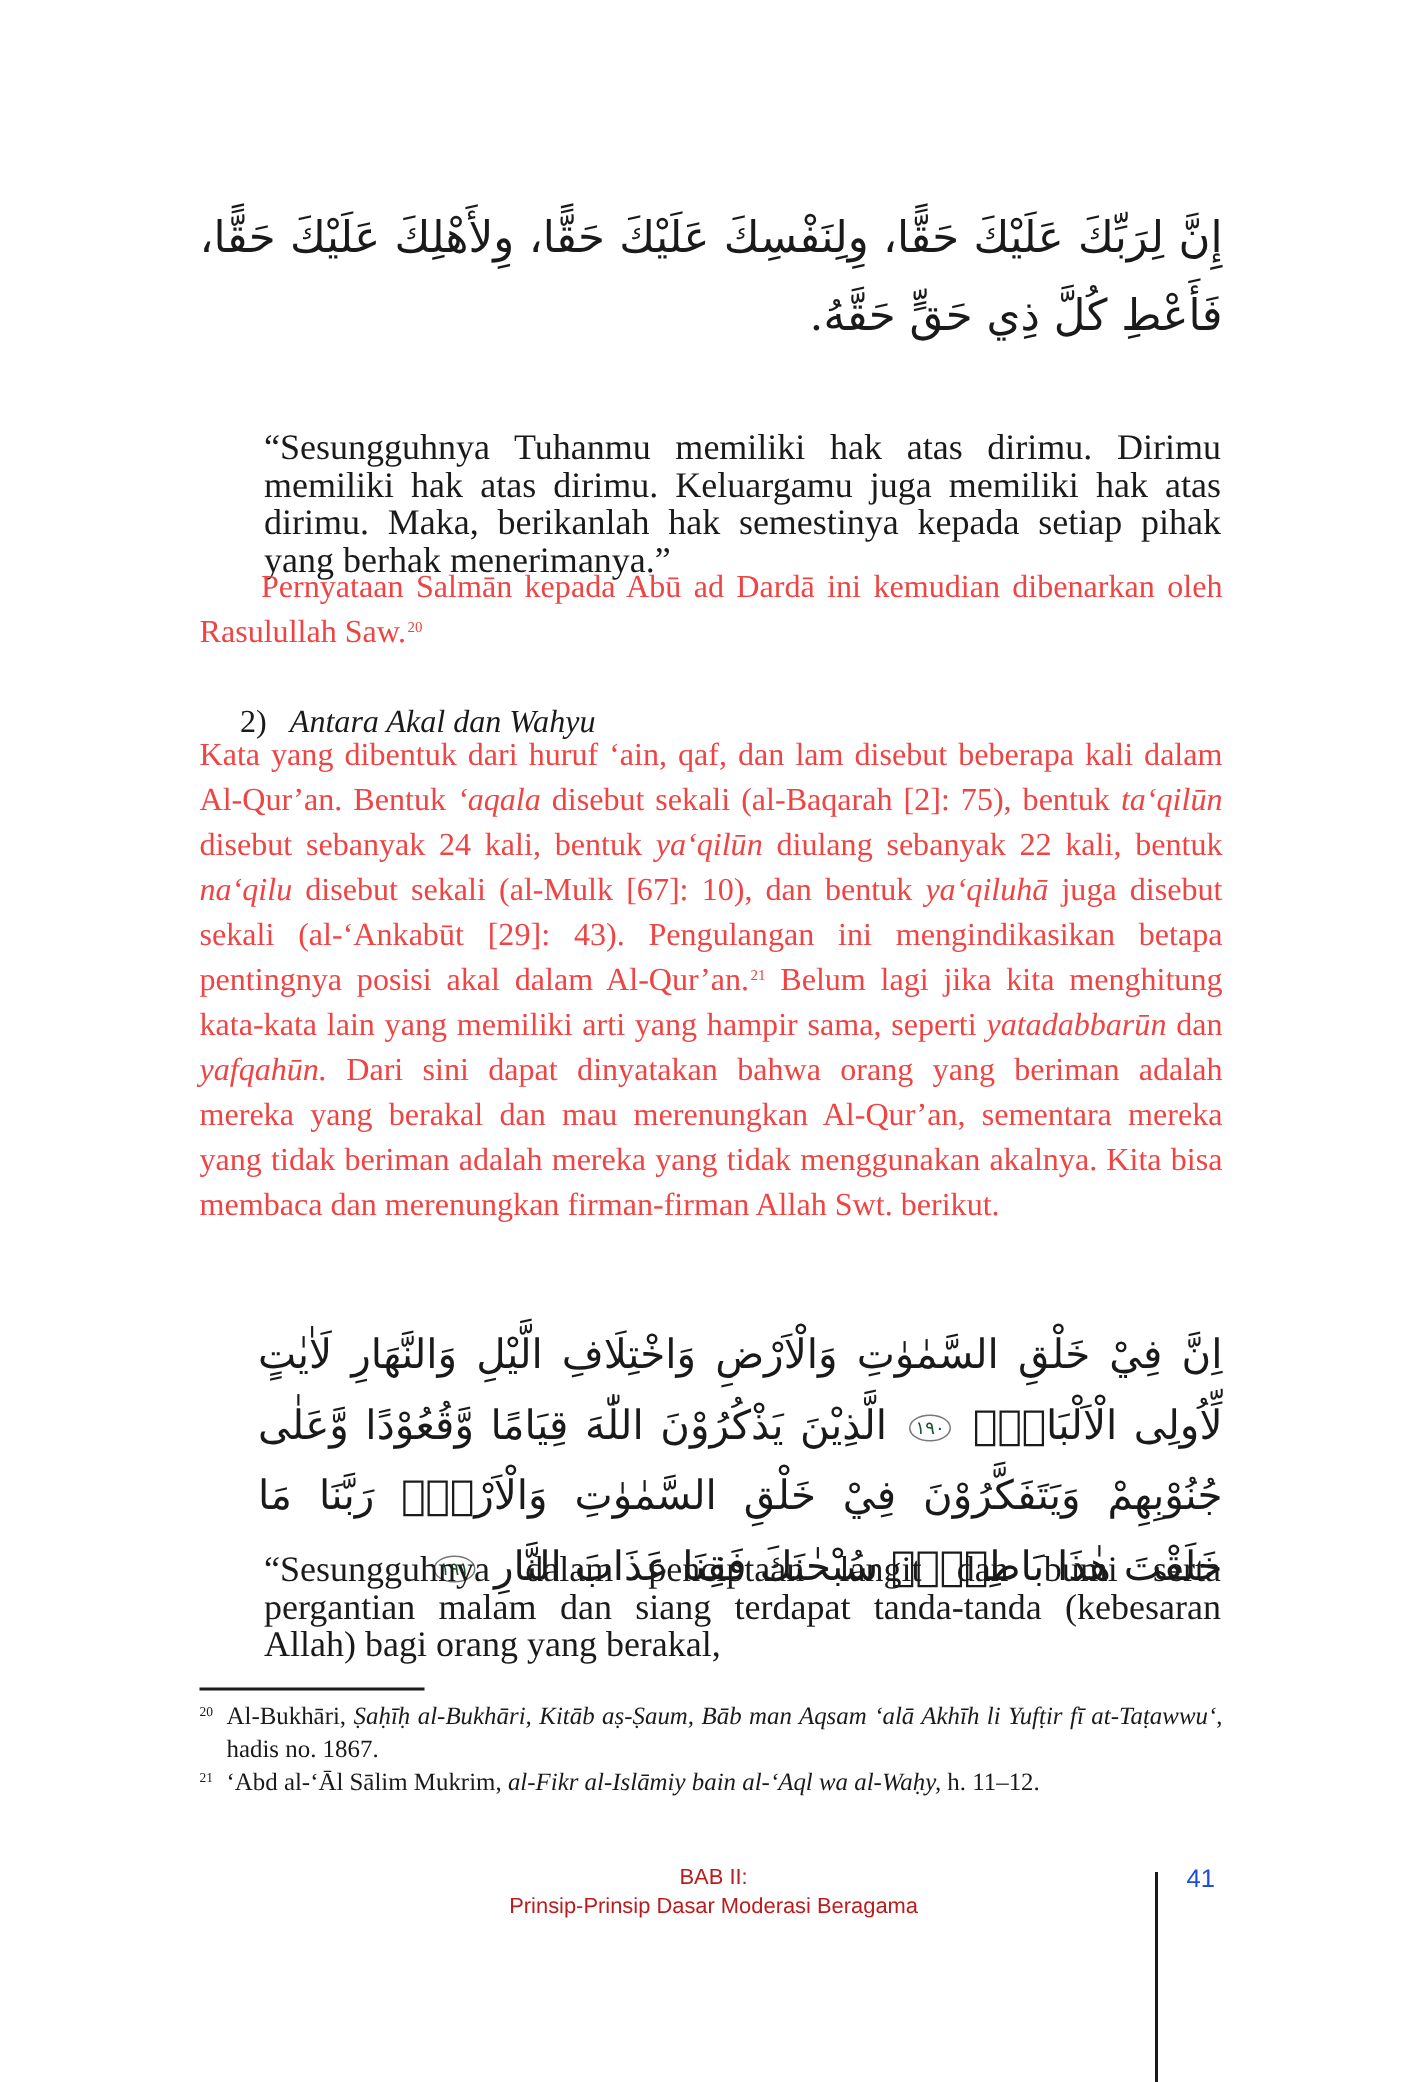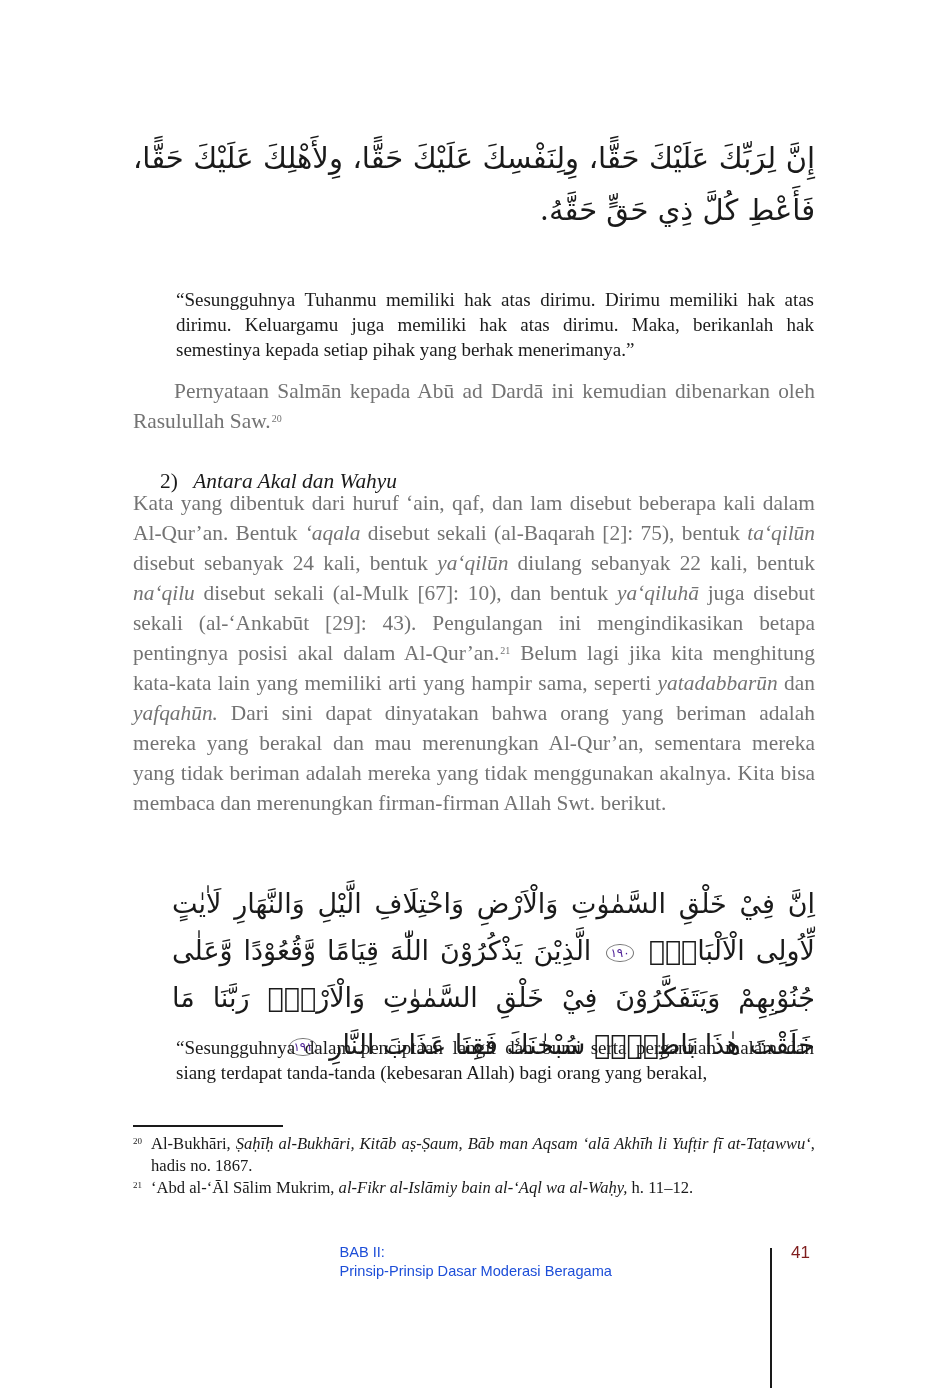--- a/index.html
+++ b/index.html
@@ -33,35 +33,35 @@
       left: 133px;
       width: 682px;
       top: 132px;
       font-size: 29px;
       line-height: 52px;
     }
     .quote {
       position: absolute;
       left: 176px;
       width: 638px;
-      font-size: 19px;
+      font-size: 24px;
       line-height: 25px;
       text-align: justify;
       color: #1a1a1a;
     }
     .quote-1 { top: 287px; }
     .quote-2 { top: 1035px; }
     .body-text {
       position: absolute;
       left: 133px;
       width: 682px;
       font-size: 21.4px;
       line-height: 30px;
       text-align: justify;
-      color: #737373;
+      color: #ef4444;
     }
     .para-1 { top: 376px; }
     .para-1 .indent { display: inline-block; width: 41px; }
     .heading {
       position: absolute;
       left: 160px;
       top: 466px;
       font-size: 21.4px;
       line-height: 30px;
       color: #1a1a1a;
@@ -84,21 +84,21 @@
       font-size: 27px;
       line-height: 47px;
     }
     .ayah-marker {
       display: inline-block;
       font-size: 12px;
       line-height: 16px;
       border: 1.5px solid #777;
       border-radius: 50%;
       padding: 0 3px;
-      color: #4c1d95;
+      color: #14532d;
       vertical-align: middle;
       margin: 0 4px;
     }
     .footnote-rule {
       position: absolute;
       left: 133px;
       top: 1125px;
       width: 150px;
       height: 0;
       border-top: 2px solid #1a1a1a;
@@ -120,42 +120,42 @@
     .footnote .fn-num {
       position: absolute;
       left: 0;
       top: -3px;
       font-size: 9px;
     }
     .running-header {
       position: absolute;
       right: 190px;
       top: 1243px;
-      text-align: left;
+      text-align: center;
       font-family: "Liberation Sans", "DejaVu Sans", sans-serif;
       font-size: 14.6px;
       line-height: 19px;
-      color: #1d4ed8;
+      color: #b91c1c;
     }
     .header-rule {
       position: absolute;
       left: 770px;
       top: 1248px;
       width: 2px;
       height: 140px;
       background: #1a1a1a;
     }
     .page-number {
       position: absolute;
       left: 791px;
       top: 1243px;
       font-family: "Liberation Sans", "DejaVu Sans", sans-serif;
       font-size: 17px;
       line-height: 20px;
-      color: #7f1d1d;
+      color: #1d4ed8;
     }
     em { font-style: italic; }
   </style>
 </head>
 <body>
 
 <div class="page">
 
   <div class="arabic arabic-hadith" lang="ar">إِنَّ لِرَبِّكَ عَلَيْكَ حَقًّا، وِلِنَفْسِكَ عَلَيْكَ حَقًّا، وِلأَهْلِكَ عَلَيْكَ حَقًّا، فَأَعْطِ كُلَّ ذِي حَقٍّ حَقَّهُ.</div>
 

